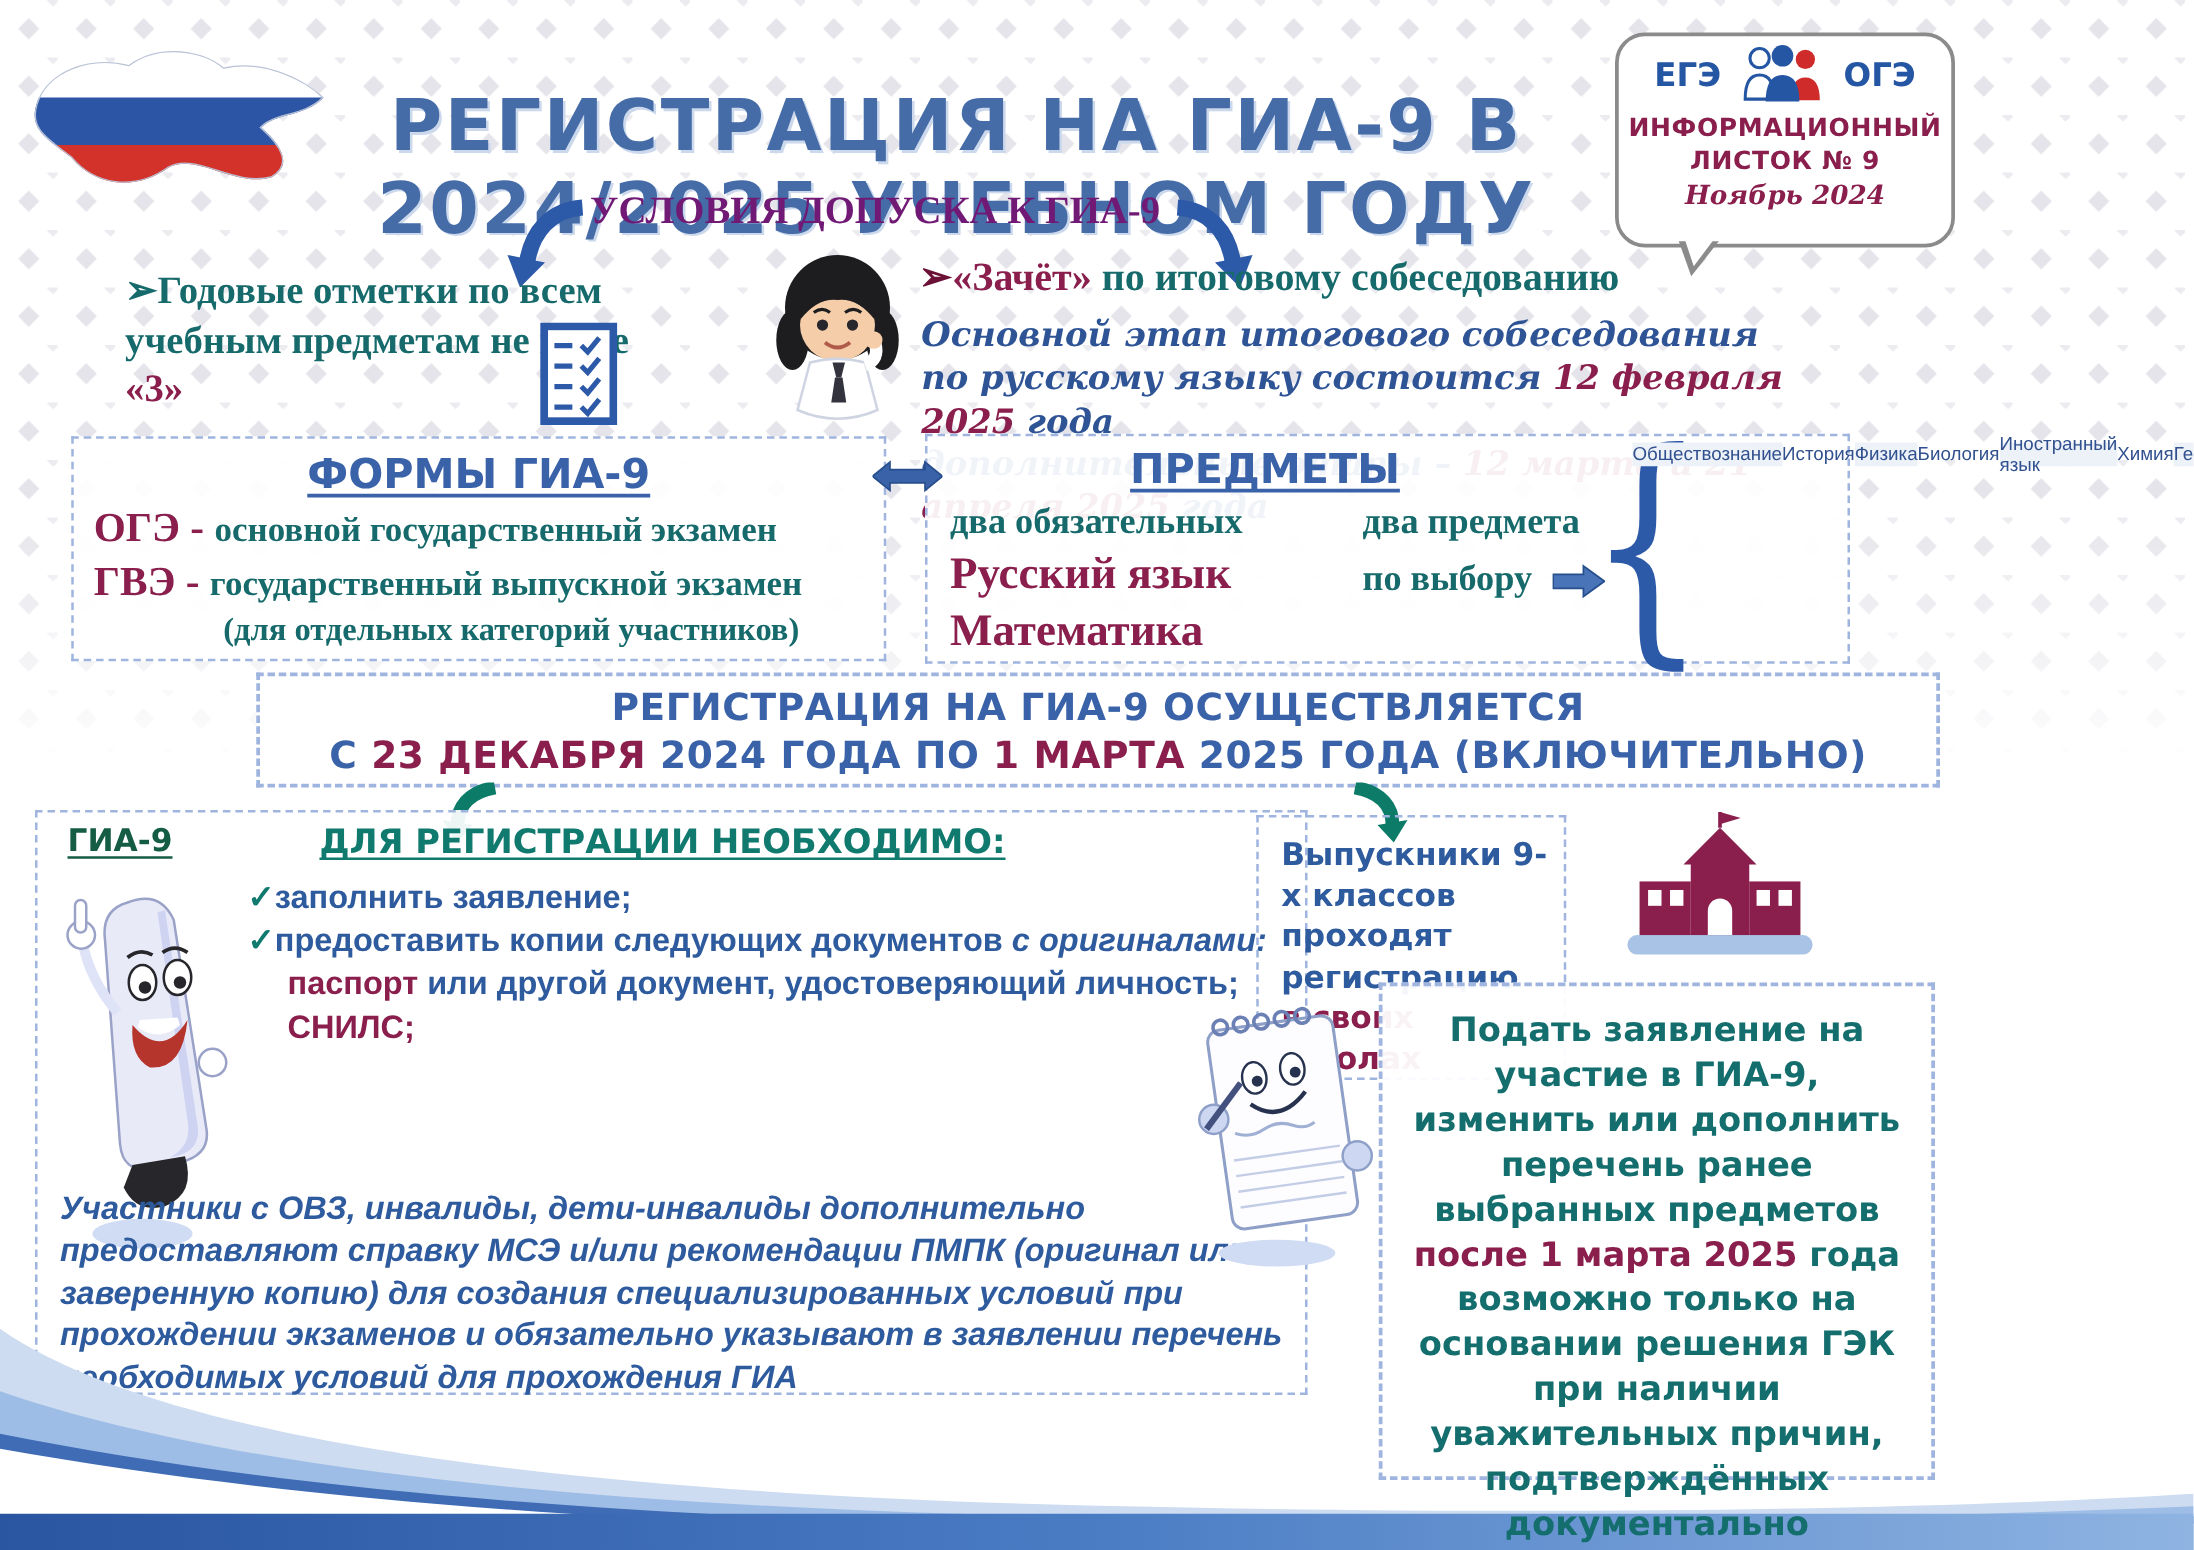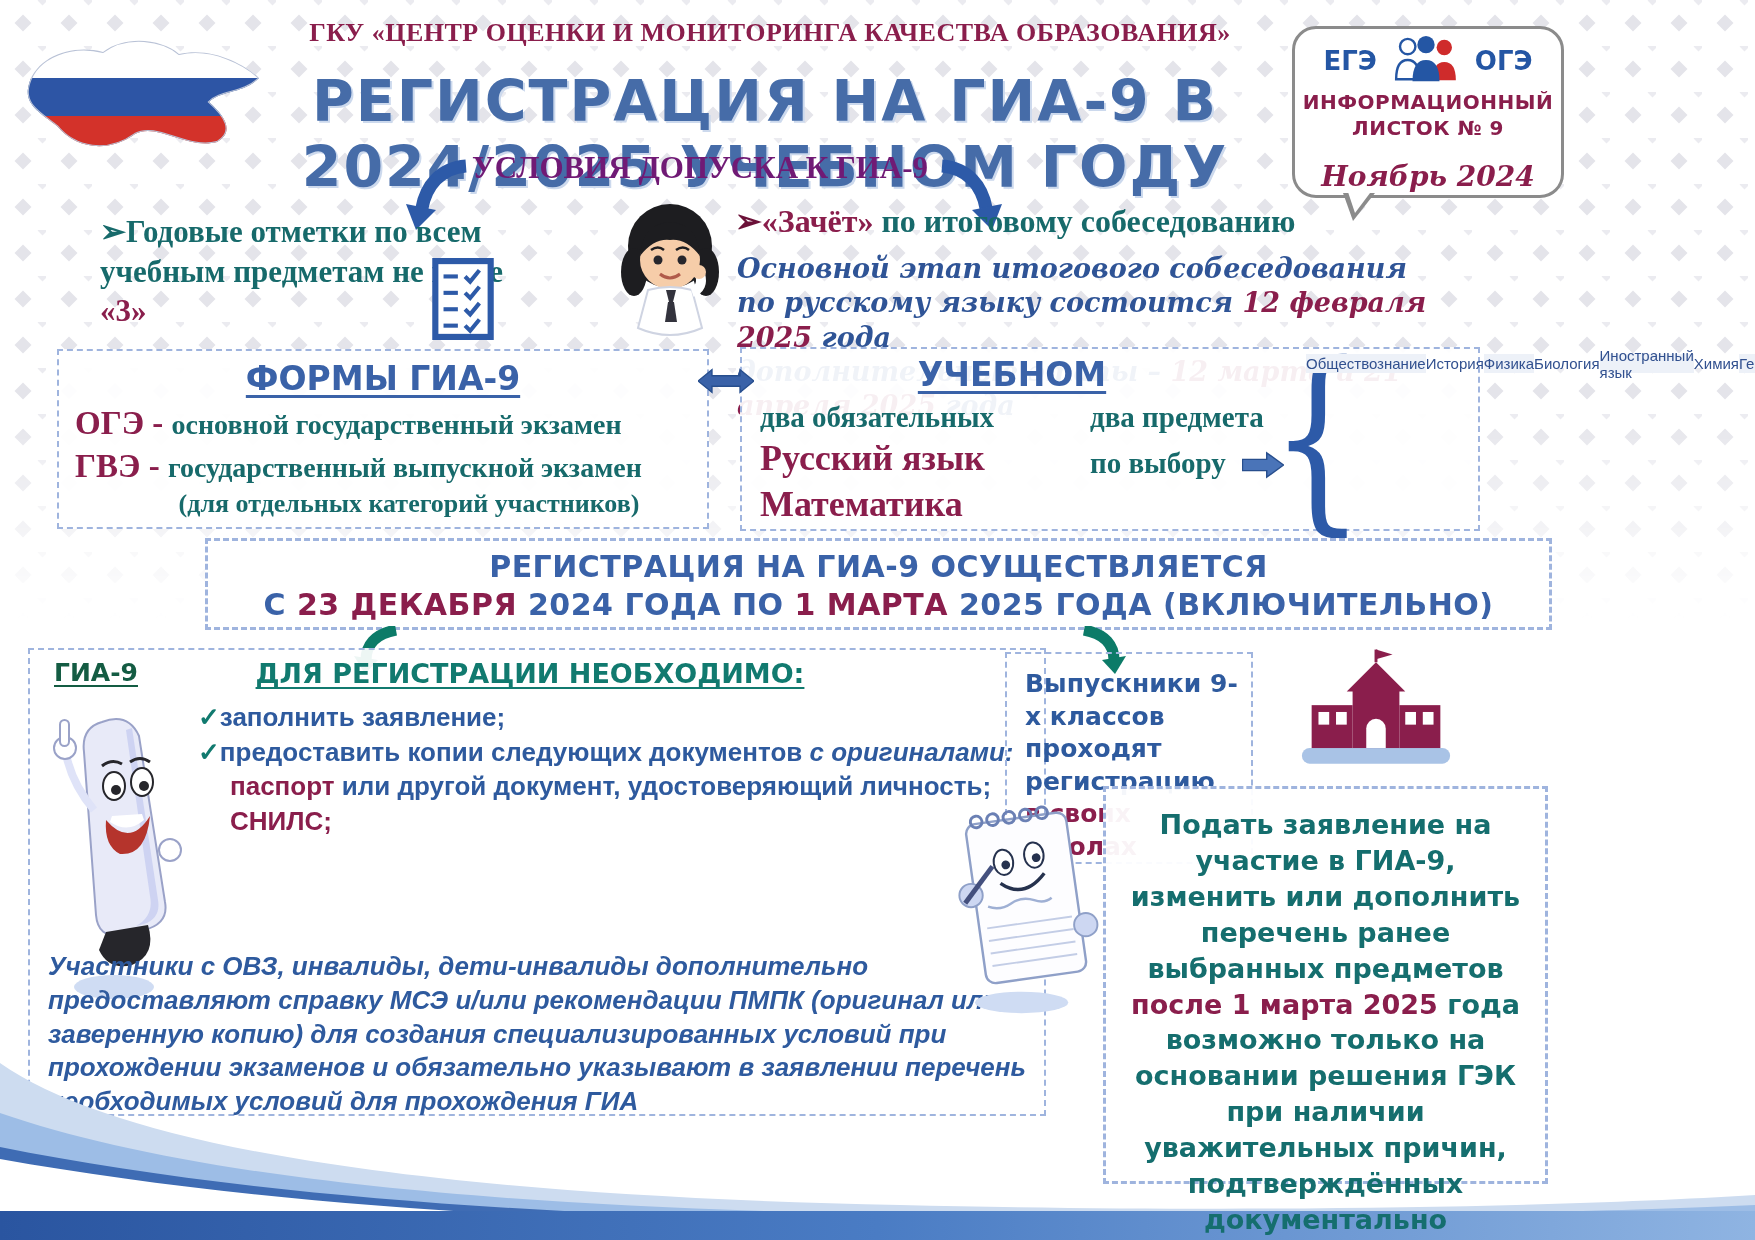--- a/index.html
+++ b/index.html
@@ -21,22 +21,22 @@
 #badge{left:1292px;top:26px;width:272px;height:172px;background:#fff;border:3px solid #8b8b8b;
   border-radius:24px;text-align:center;padding-top:4px;z-index:5}
 #badge .tail1{position:absolute;left:48px;bottom:-26px;width:0;height:0;
   border-left:10px solid transparent;border-right:22px solid transparent;border-top:28px solid #8b8b8b}
 #badge .tail2{position:absolute;left:52px;bottom:-18px;width:0;height:0;
   border-left:8px solid transparent;border-right:18px solid transparent;border-top:24px solid #fff}
 #badge .logo-row{display:flex;align-items:center;justify-content:center;gap:16px;height:56px}
 #badge .logo-label{font-size:26px;font-weight:bold;color:#2456a4;font-family:"DejaVu Sans",sans-serif}
 #badge .b1,#badge .b2{font-size:20px;font-weight:bold;color:#8a1e4c;letter-spacing:.5px;
   font-family:"DejaVu Sans",sans-serif;line-height:1.3}
-#badge .bdate{font-size:28px;font-weight:bold;font-style:italic;color:#8a1e4c;
-  font-family:"DejaVu Serif",serif;margin-top:19px}
+#badge .bdate{font-size:21px;font-weight:bold;font-style:italic;color:#8a1e4c;
+  font-family:"DejaVu Serif",serif;margin-top:2px}
 
 
 #cond-heading{left:470px;top:150px;width:460px;text-align:center;font-size:31px;font-weight:bold;color:#701a75}
 #arrowL{left:404px;top:158px}
 #arrowR{left:938px;top:158px;transform:scaleX(-1)}
 #bullet-grades{left:100px;top:212px;width:420px;font-size:31px;font-weight:bold;color:#176a6b;line-height:1.28}
 #bullet-grades .mark{color:#176a6b}
 #bullet-grades .grade{color:#8a1e4c}
 #checklist-icon{left:432px;top:258px}
 #girl{left:598px;top:196px}
@@ -146,21 +146,20 @@
       </clipPath>
     </defs>
     <g clip-path="url(#crimeaClip)">
       <rect x="0" y="0" width="250" height="56" fill="#ffffff"></rect>
       <rect x="0" y="56" width="250" height="38" fill="#2d55a5"></rect>
       <rect x="0" y="94" width="250" height="51" fill="#d3322a"></rect>
       <path d="M14,62 C22,34 58,22 88,30 C112,12 148,18 164,32 C198,24 232,44 244,56 C228,72 206,68 194,80 C210,94 220,110 202,120 C172,128 142,100 120,112 C92,132 60,126 42,104 C24,90 8,82 14,62 Z" fill="none" stroke="#b9c2d6" stroke-width="2"></path>
     </g>
   </svg>
 
-  <div id="org-title" class="abs serif">ГКУ «ЦЕНТР ОЦЕНКИ И МОНИТОРИНГА КАЧЕСТВА ОБРАЗОВАНИЯ»</div>
   <div id="page-title" class="abs round">РЕГИСТРАЦИЯ НА ГИА-9 В 2024/2025 УЧЕБНОМ ГОДУ</div>
 
   <div id="badge" class="abs">
     <div class="tail1"></div>
     <div class="tail2"></div>
     <div class="logo-row">
       <span class="logo-label">ЕГЭ</span>
       <svg width="66" height="52" viewBox="0 0 66 54">
         <circle cx="14" cy="12" r="8" fill="#ffffff" stroke="#2456a4" stroke-width="2.5"></circle>
         <path d="M2,46 Q2,26 14,26 Q26,26 26,46 Z" fill="#ffffff" stroke="#2456a4" stroke-width="2.5"></path>
@@ -239,21 +238,21 @@
       <span class="abbr">ГВЭ - </span><span>государственный выпускной экзамен</span>
     </div>
     <div id="forms-note" class="serif">(для отдельных категорий участников)</div>
   </div>
 
   <svg id="exchange-arrow" class="abs" width="56" height="34" viewBox="0 0 64 34">
     <polygon points="0,17 16,4 16,11 48,11 48,4 64,17 48,30 48,23 16,23 16,30" fill="#3a62a8" stroke="#274e8d" stroke-width="1.5"></polygon>
   </svg>
 
   <div id="subjects-box" class="abs dashbox">
-    <h2 class="round">УЧЕБНОМ</h2>
+    <h2 class="round">ПРЕДМЕТЫ</h2>
     <div id="mand-label" class="serif">два обязательных</div>
     <div id="mand-1" class="serif">Русский язык</div>
     <div id="mand-2" class="serif">Математика</div>
     <div id="choice-1" class="serif">два предмета</div>
     <div id="choice-2" class="serif">по выбору</div>
     <svg id="choice-arrow" width="42" height="28" viewBox="0 0 44 30">
       <polygon points="0,9 26,9 26,2 44,15 26,28 26,21 0,21" fill="#4a74b8" stroke="#274e8d" stroke-width="1.5"></polygon>
     </svg>
     <div id="brace">{</div>
     <div id="subject-list">

